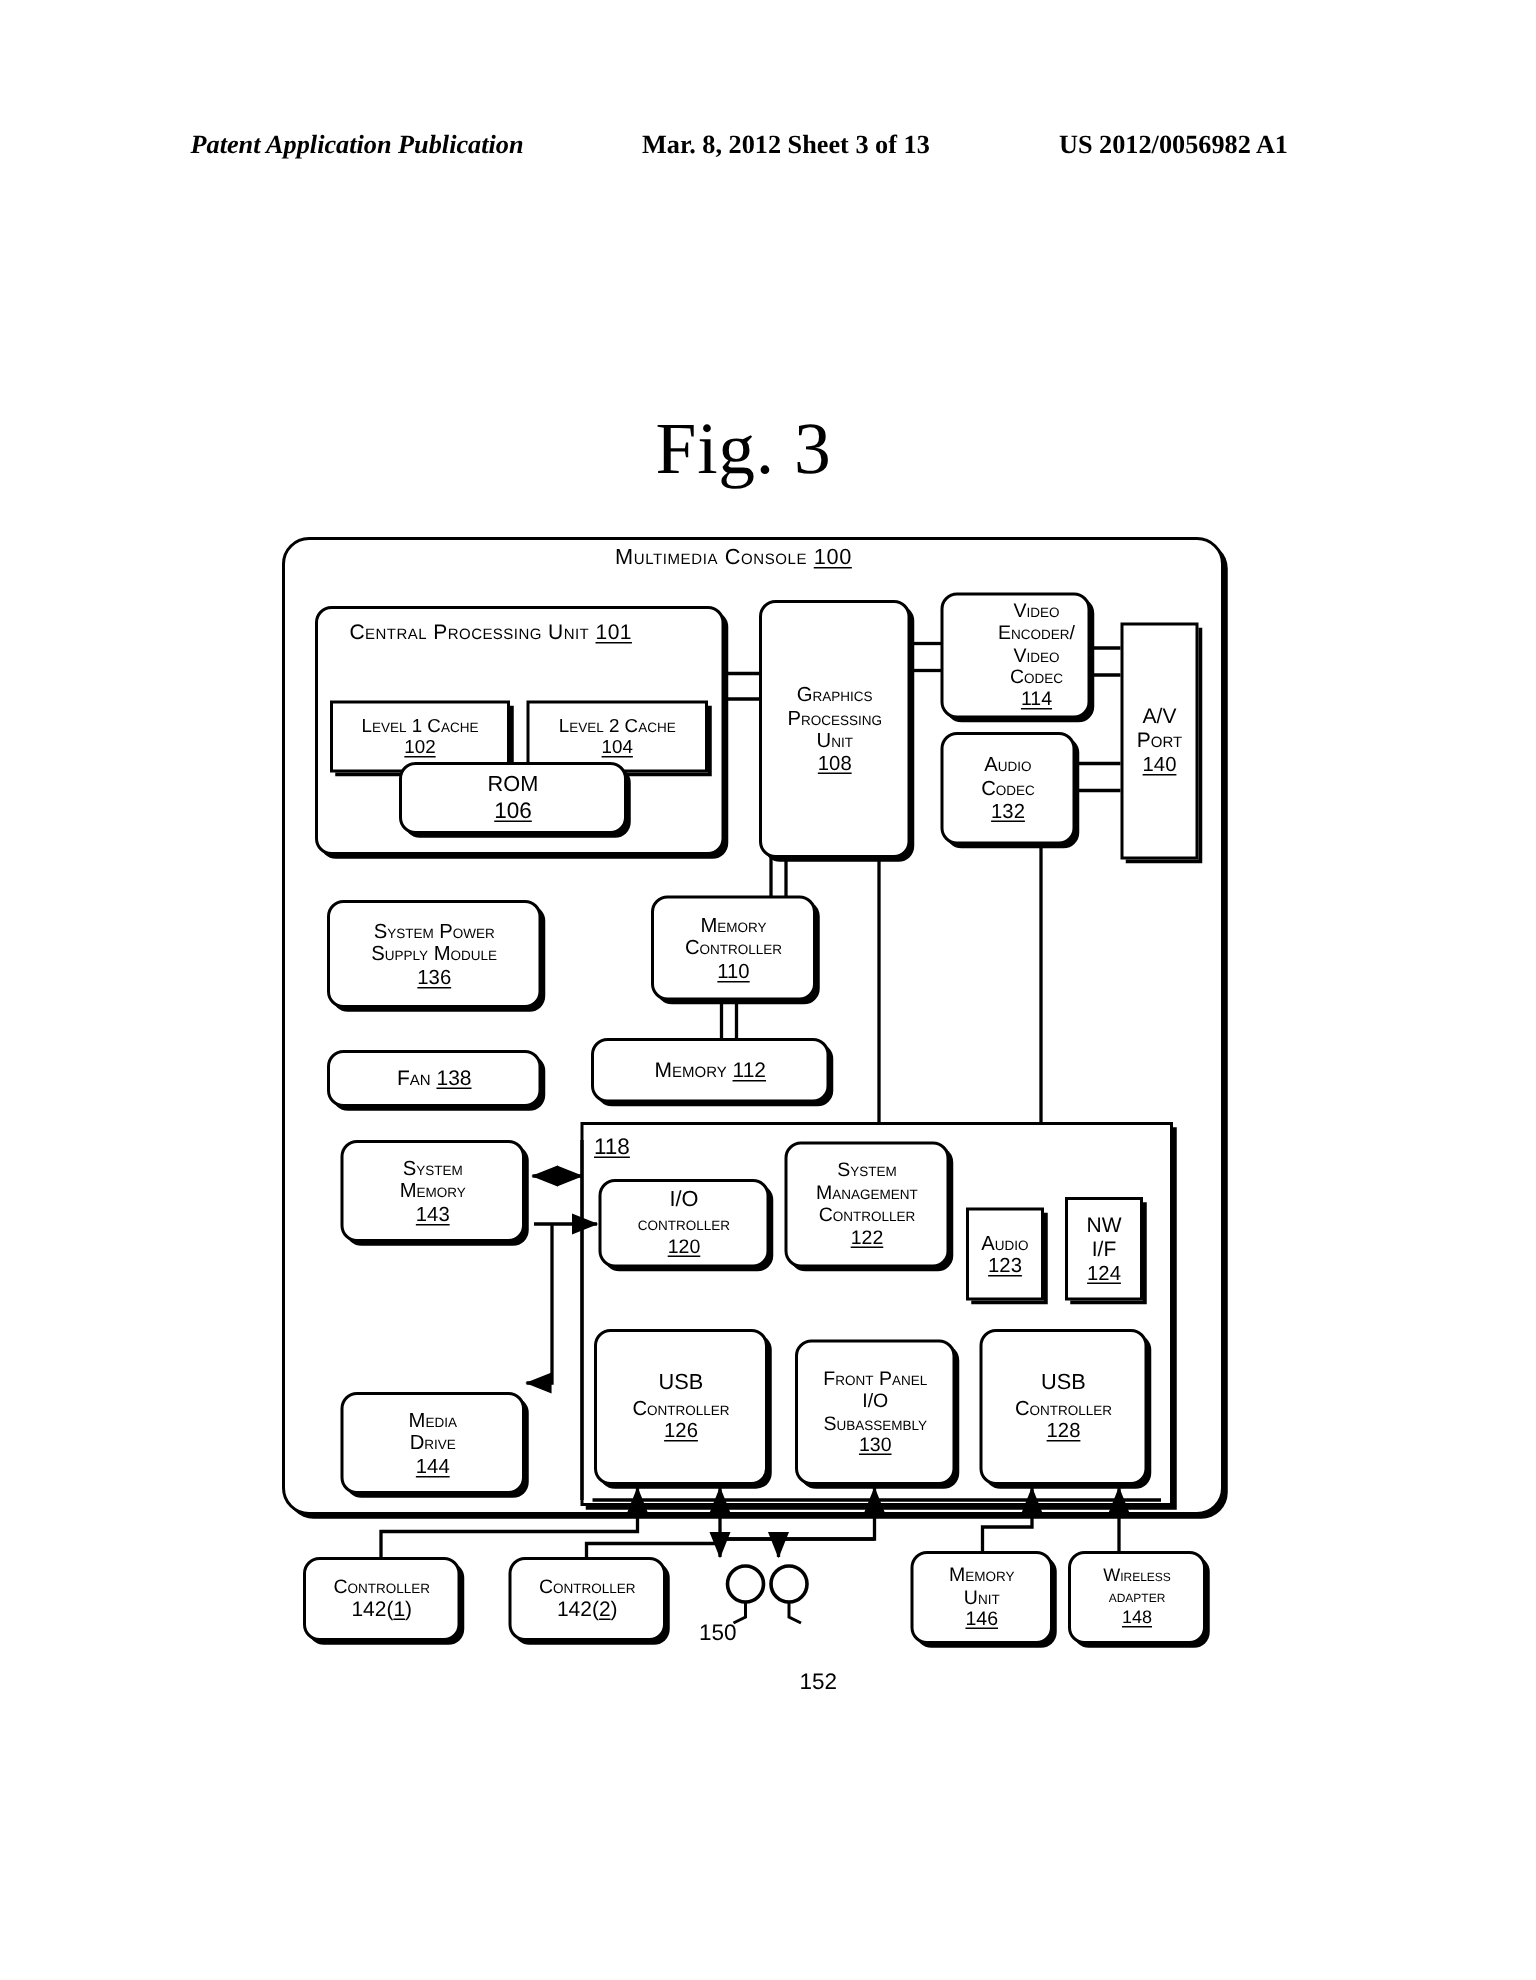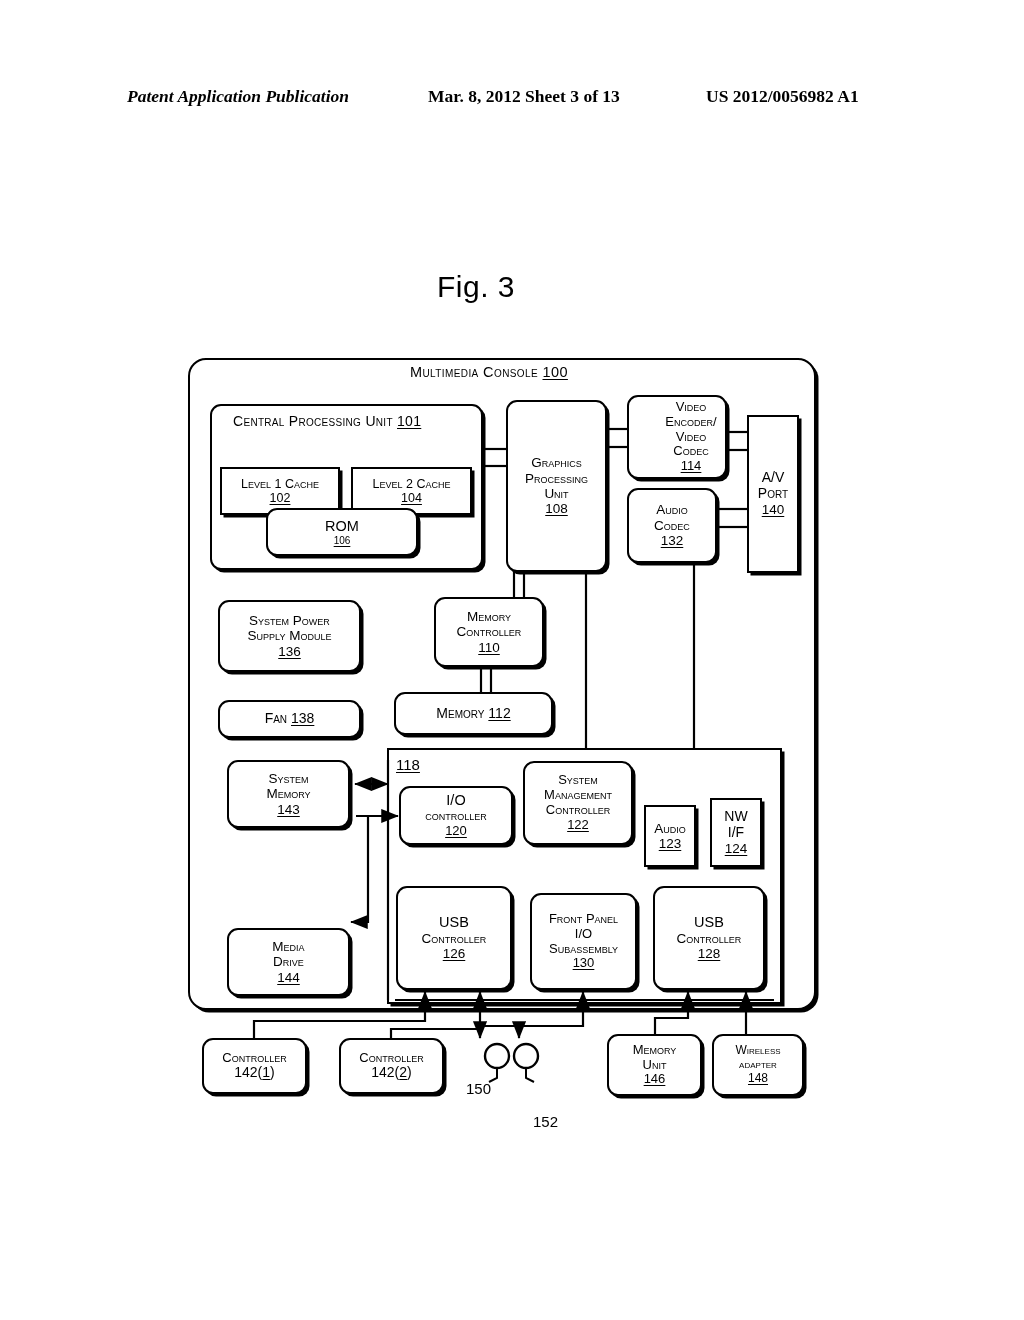--- a/index.html
+++ b/index.html
@@ -16,22 +16,22 @@
     white-space:nowrap;
   }
   #pat-header span{position:absolute;top:0;}
   .hdr-pub{left:127px;font-style:italic;}
   .hdr-date{left:428px;}
   .hdr-num{left:706px;}
 
   
   #fig-title{
     position:absolute;left:437px;top:270px;
-    font-size:30px;letter-spacing:.5px;
-    font-family:Liberation Sans, sans-serif;
+    font-size:49px;letter-spacing:.5px;
+    font-family:Liberation Serif, serif;
   }
 
   
   .bx{
     position:absolute;
     border:2.2px solid #000;
     background:#fff;
     box-sizing:border-box;
     display:flex;flex-direction:column;
     align-items:center;justify-content:center;
@@ -123,21 +123,21 @@
   <span class="ln num">102</span>
 </div>
 
 <div class="bx sq" style="left:351px;top:447px;width:121px;height:48px;font-size:12.5px;">
   <span class="ln sc">Level 2 Cache</span>
   <span class="ln num">104</span>
 </div>
 
 <div class="bx rnd" style="left:266px;top:508px;width:152px;height:48px;font-size:14.5px;">
   <span class="ln">ROM</span>
-  <span class="ln num" style="font-size:10px;text-align:center;">106</span>
+  <span class="ln num" style="font-size:15px;text-align:center;">106</span>
 </div>
 
 <div class="bx rnd" style="left:506px;top:400px;width:101px;height:172px;font-size:13.5px;">
   <span class="ln sc">Graphics</span>
   <span class="ln sc">Processing</span>
   <span class="ln sc">Unit</span>
   <span class="ln num">108</span>
 </div>
 
 <div class="bx rnd" style="left:627px;top:395px;width:100px;height:84px;font-size:13px;padding-left:28px;">

